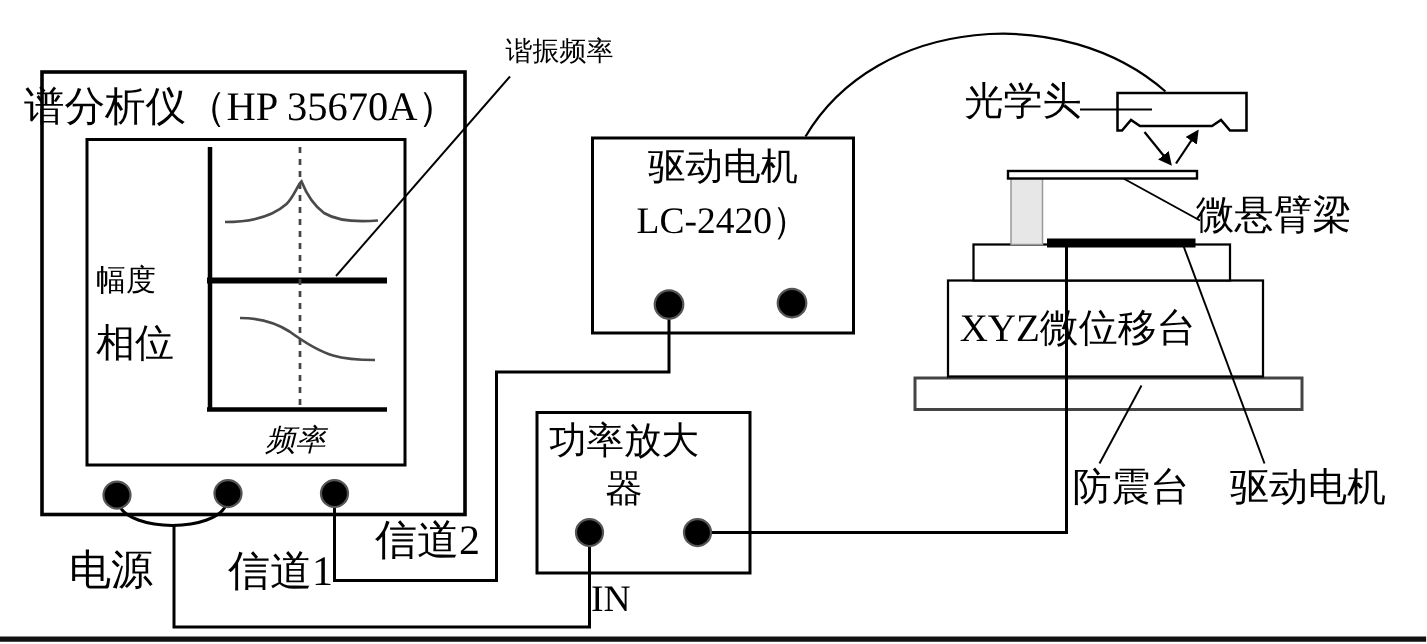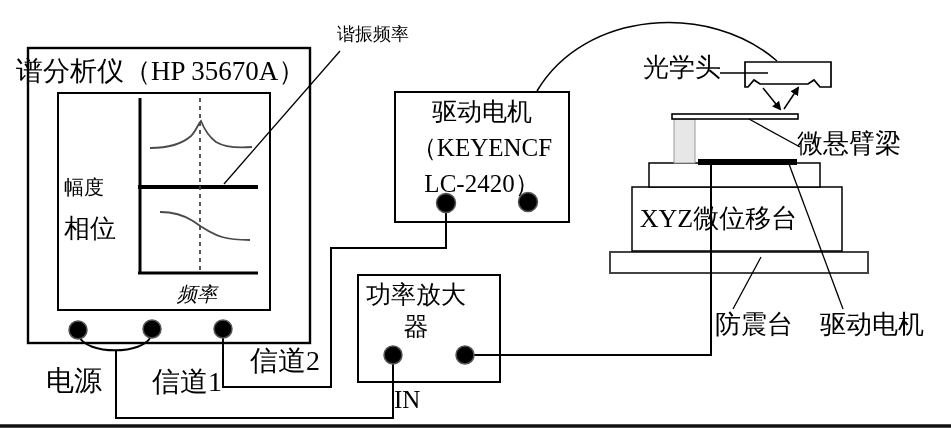--- a/index.html
+++ b/index.html
@@ -93,21 +93,20 @@
   <div class="lbl" style="left:64px;top:149px;font-size:20px;margin-top:27px;">幅度</div>
   <div class="lbl" style="left:64px;top:214px;font-size:26px;">相位</div>
   <div class="lbl" style="left:177px;top:283px;font-size:20px;font-style:italic;">频率</div>
 
   <div class="lbl" style="left:46px;top:365px;font-size:28px;">电源</div>
   <div class="lbl" style="left:152px;top:366px;font-size:28px;">信道1</div>
   <div class="lbl" style="left:250px;top:345px;font-size:28px;">信道2</div>
 
   <div class="boxtext" style="left:395px;top:94px;width:174px;font-size:25px;line-height:36px;">
     <div>驱动电机</div>
-    <div>（KEYENCF</div>
     <div>LC-2420）</div>
   </div>
 
   <div class="boxtext" style="left:358px;top:279px;width:116px;font-size:25px;line-height:32px;">
     <div>功率放大</div>
     <div>器</div>
   </div>
   <div class="lbl" style="left:394px;top:386px;font-size:25px;">IN</div>
   <div class="lbl" style="left:452px;top:386px;font-size:25px;margin-top:42px;">OUT</div>
 

